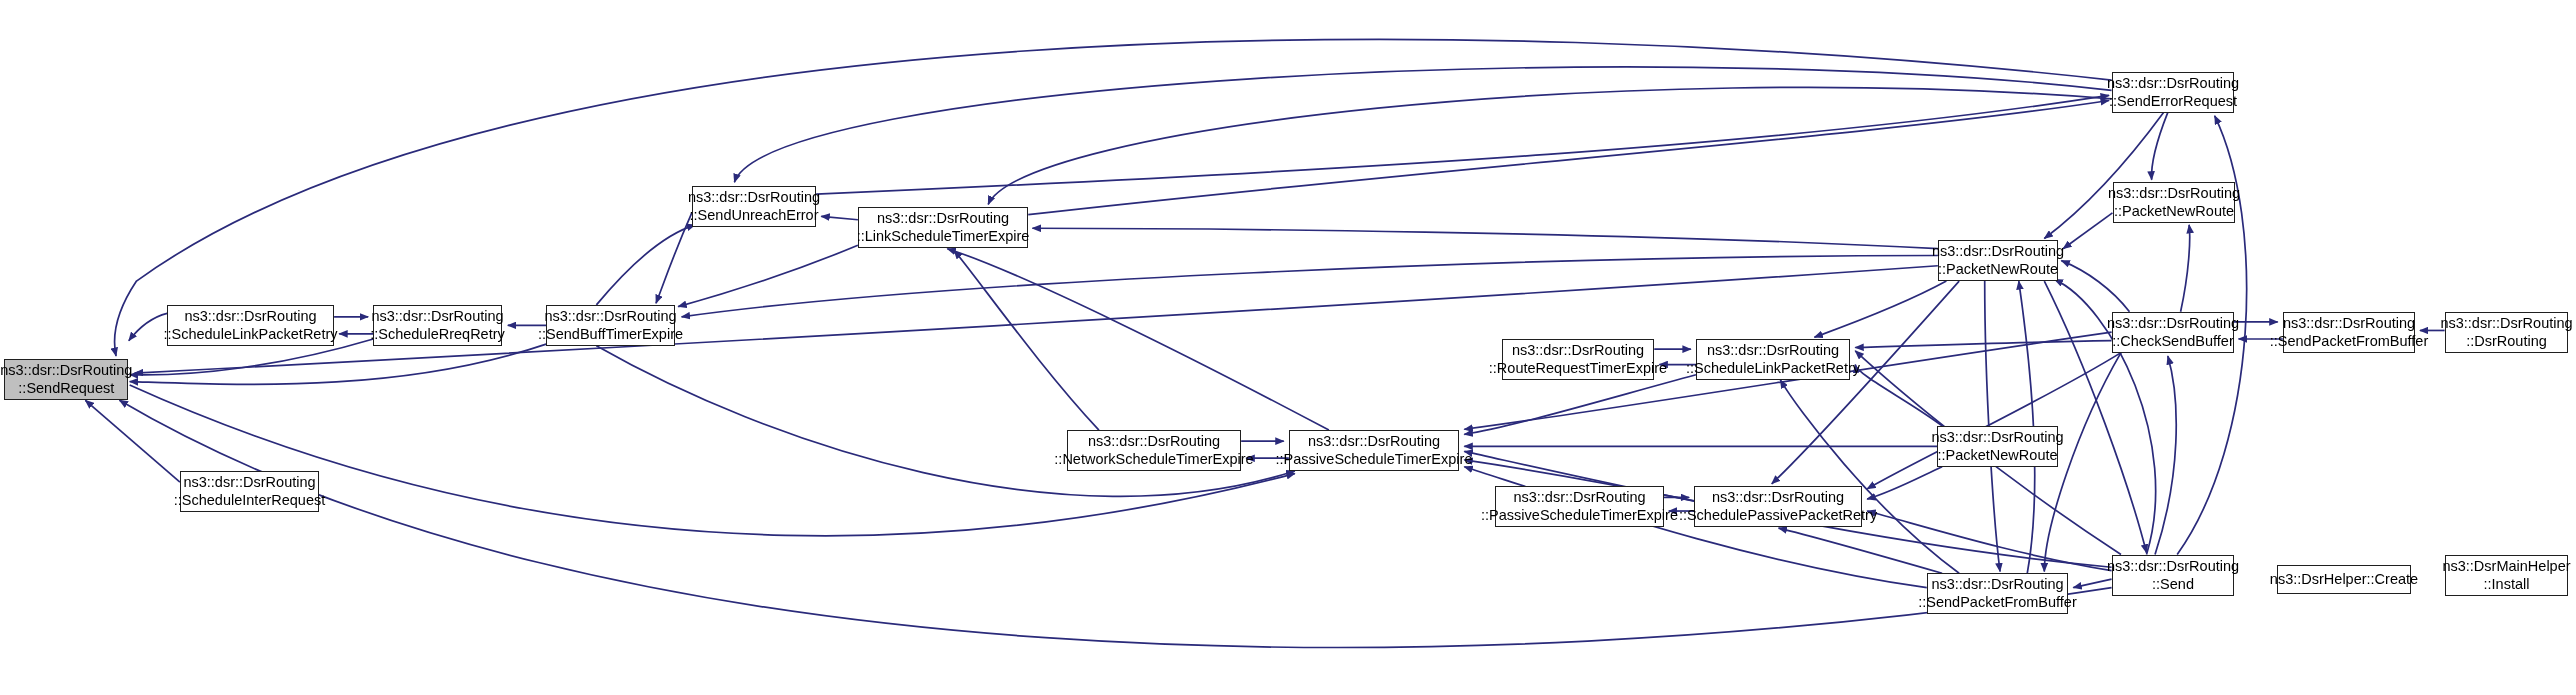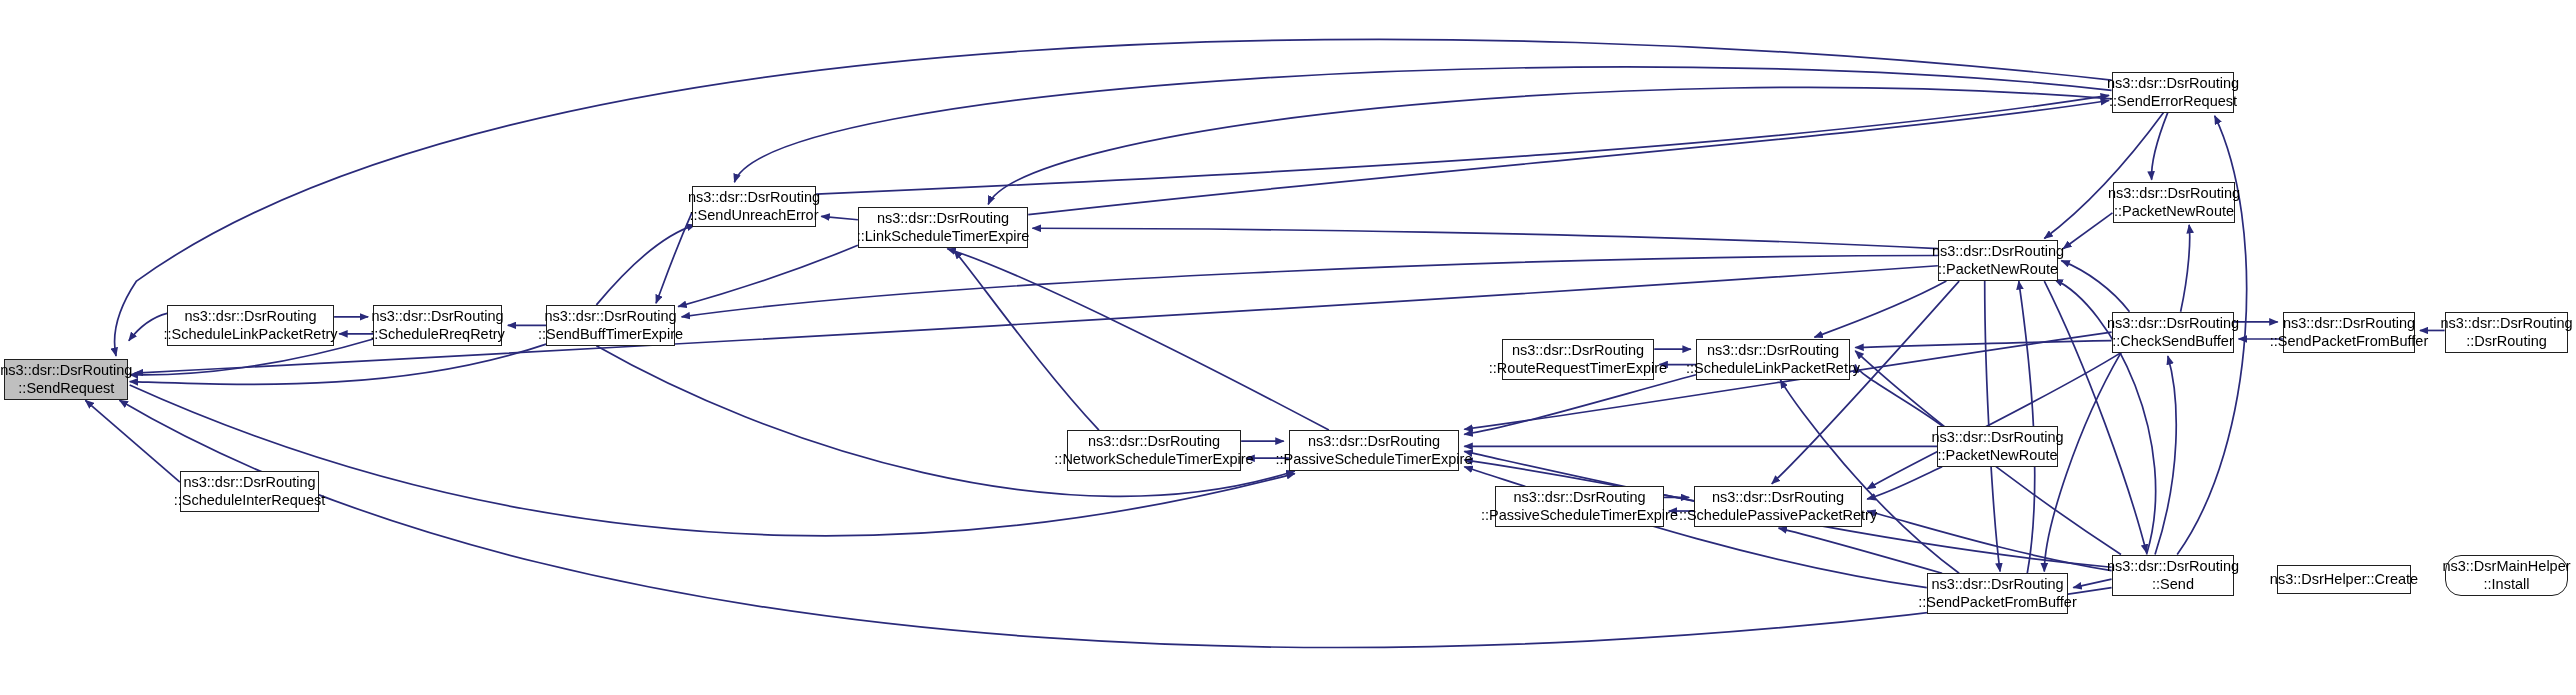--- a/index.html
+++ b/index.html
@@ -172,19 +172,19 @@
         <span class="l1">ns3::dsr::DsrRouting</span>
         <span class="l2">::DsrRouting</span>
       </div>
       <div class="node" style="left: 2112px; top: 555px; width: 122px; height: 41px;">
         <span class="l1">ns3::dsr::DsrRouting</span>
         <span class="l2">::Send</span>
       </div>
       <div class="node" style="left: 2277px; top: 565px; width: 134px; height: 29px;">
         <span class="l1">ns3::DsrHelper::Create</span>
       </div>
-      <div class="node" style="left: 2445px; top: 555px; width: 123px; height: 41px; border-radius: 16px;">
+      <div class="node" style="left: 2445px; top: 555px; width: 123px; height: 41px;">
         <span class="l1">ns3::DsrMainHelper</span>
         <span class="l2">::Install</span>
       </div>
     </div>
 </div>
 
 
 </body></html>

